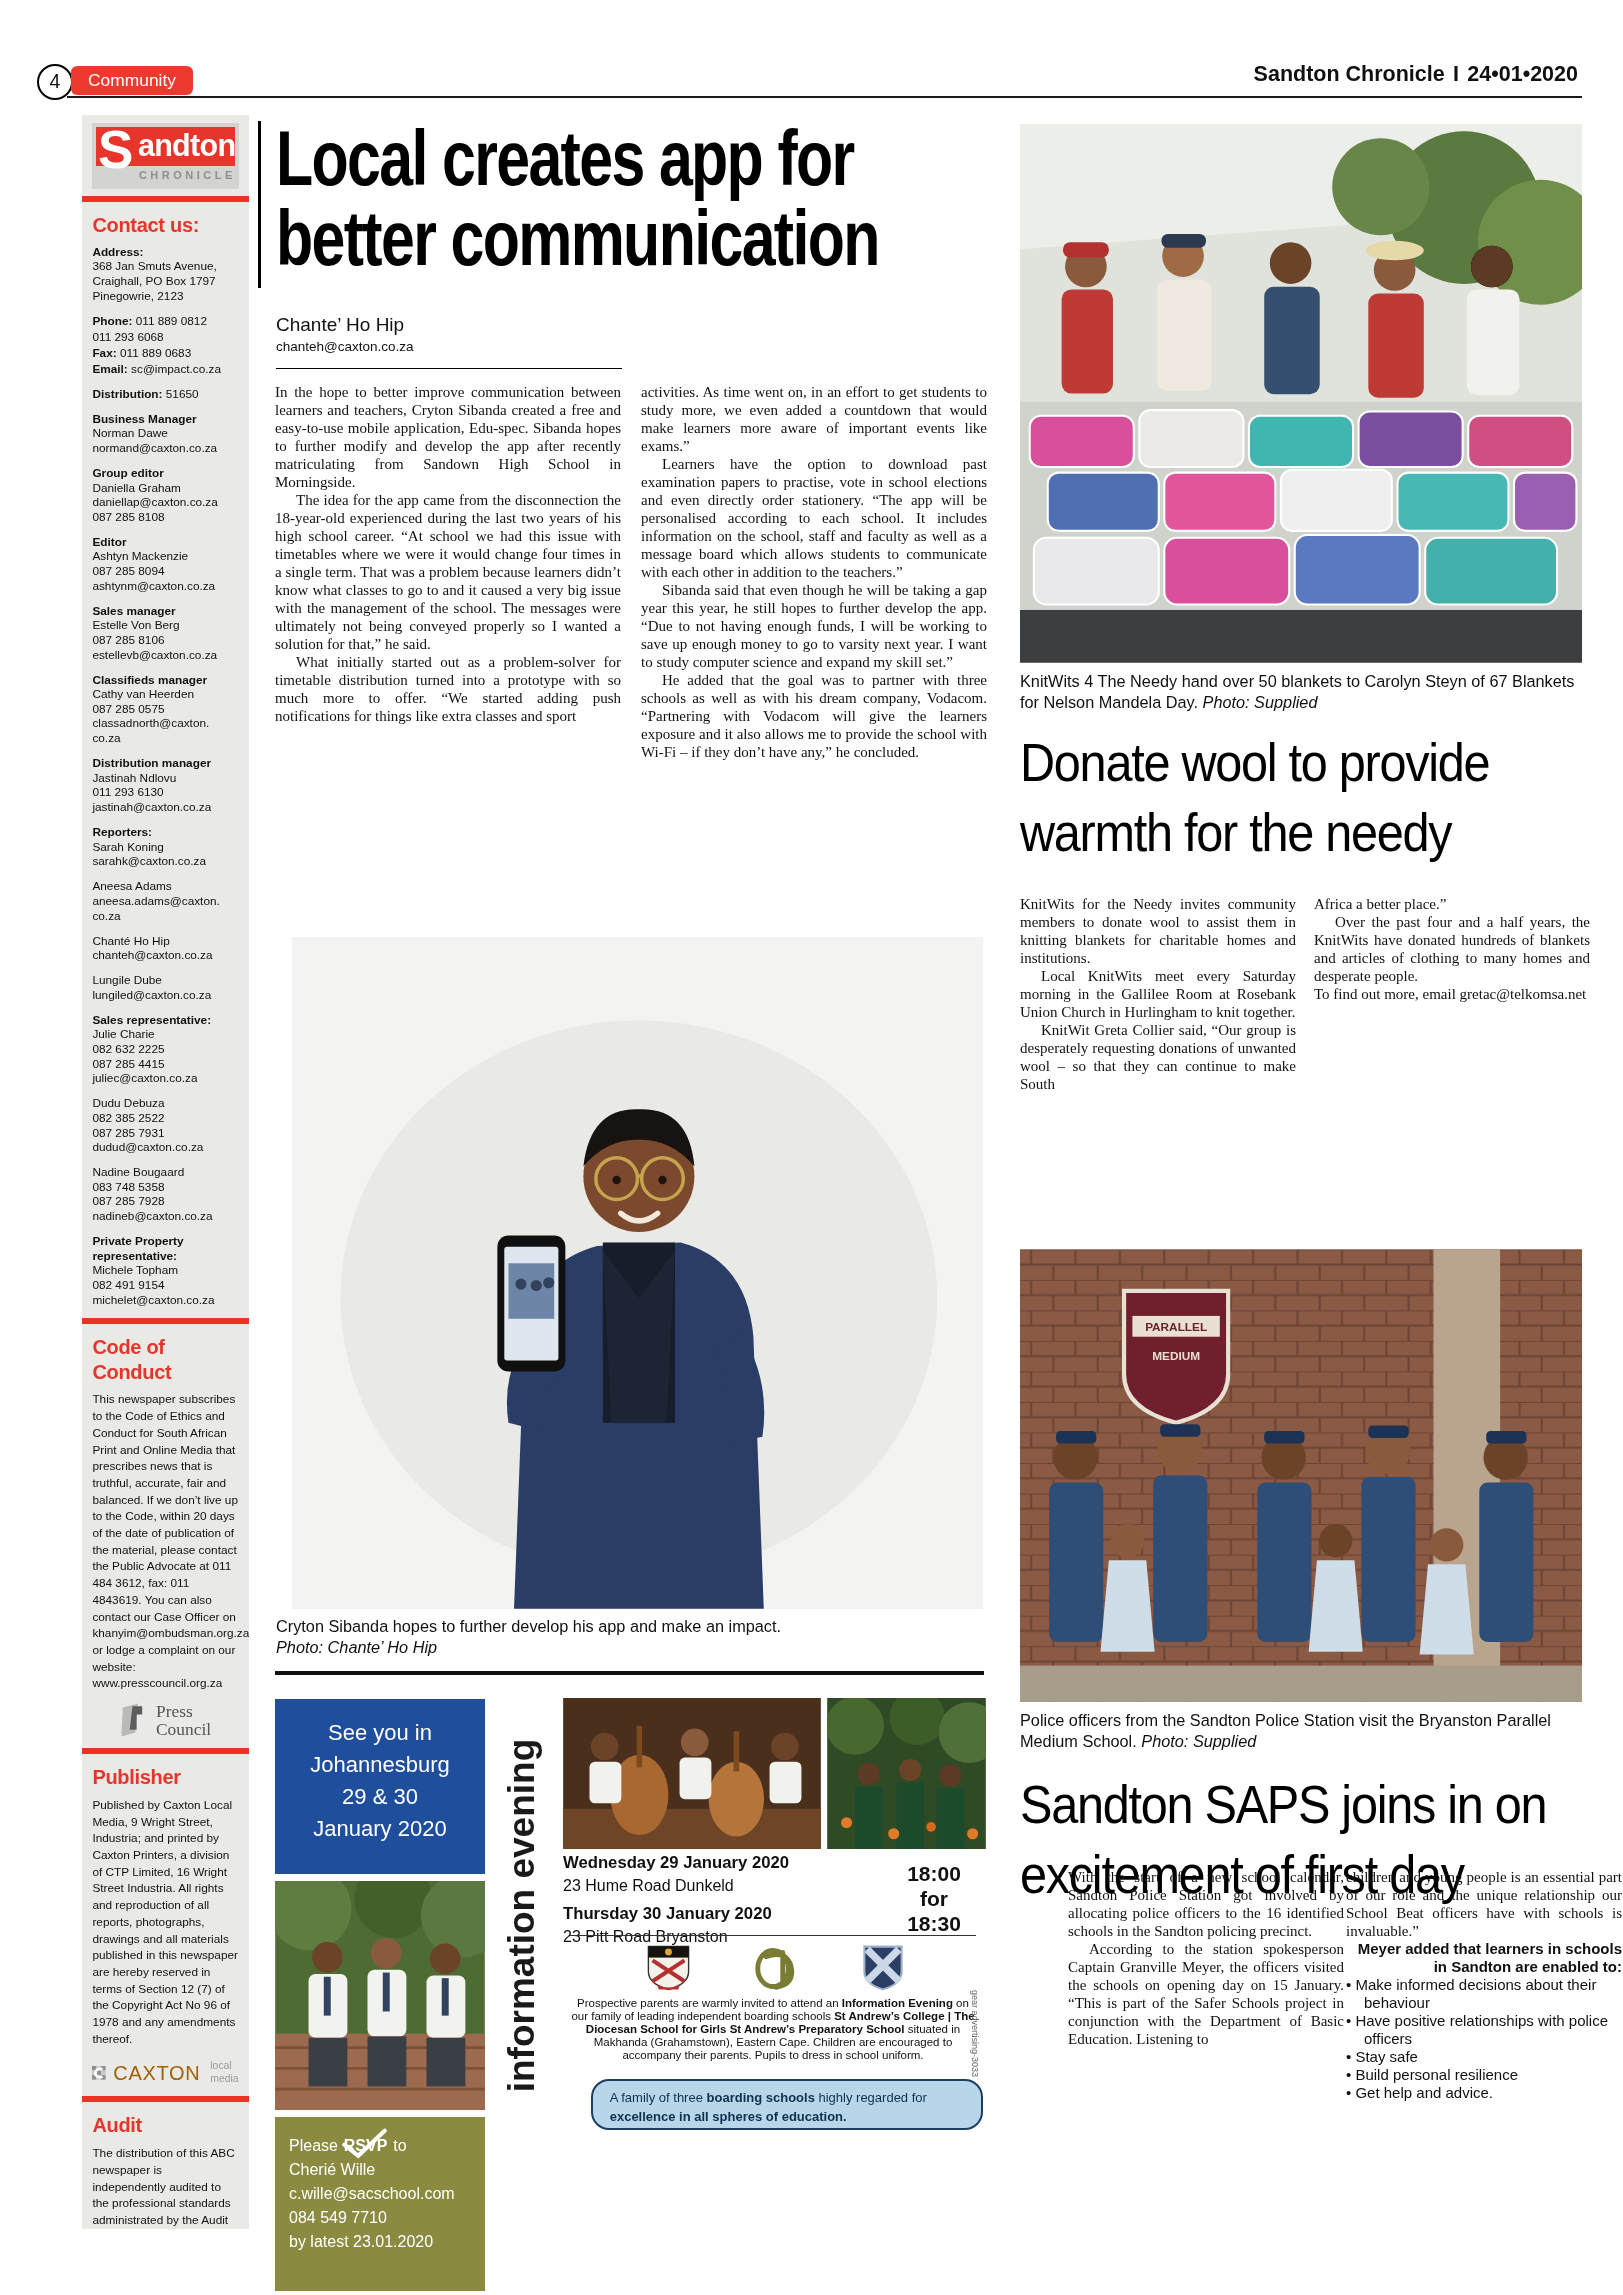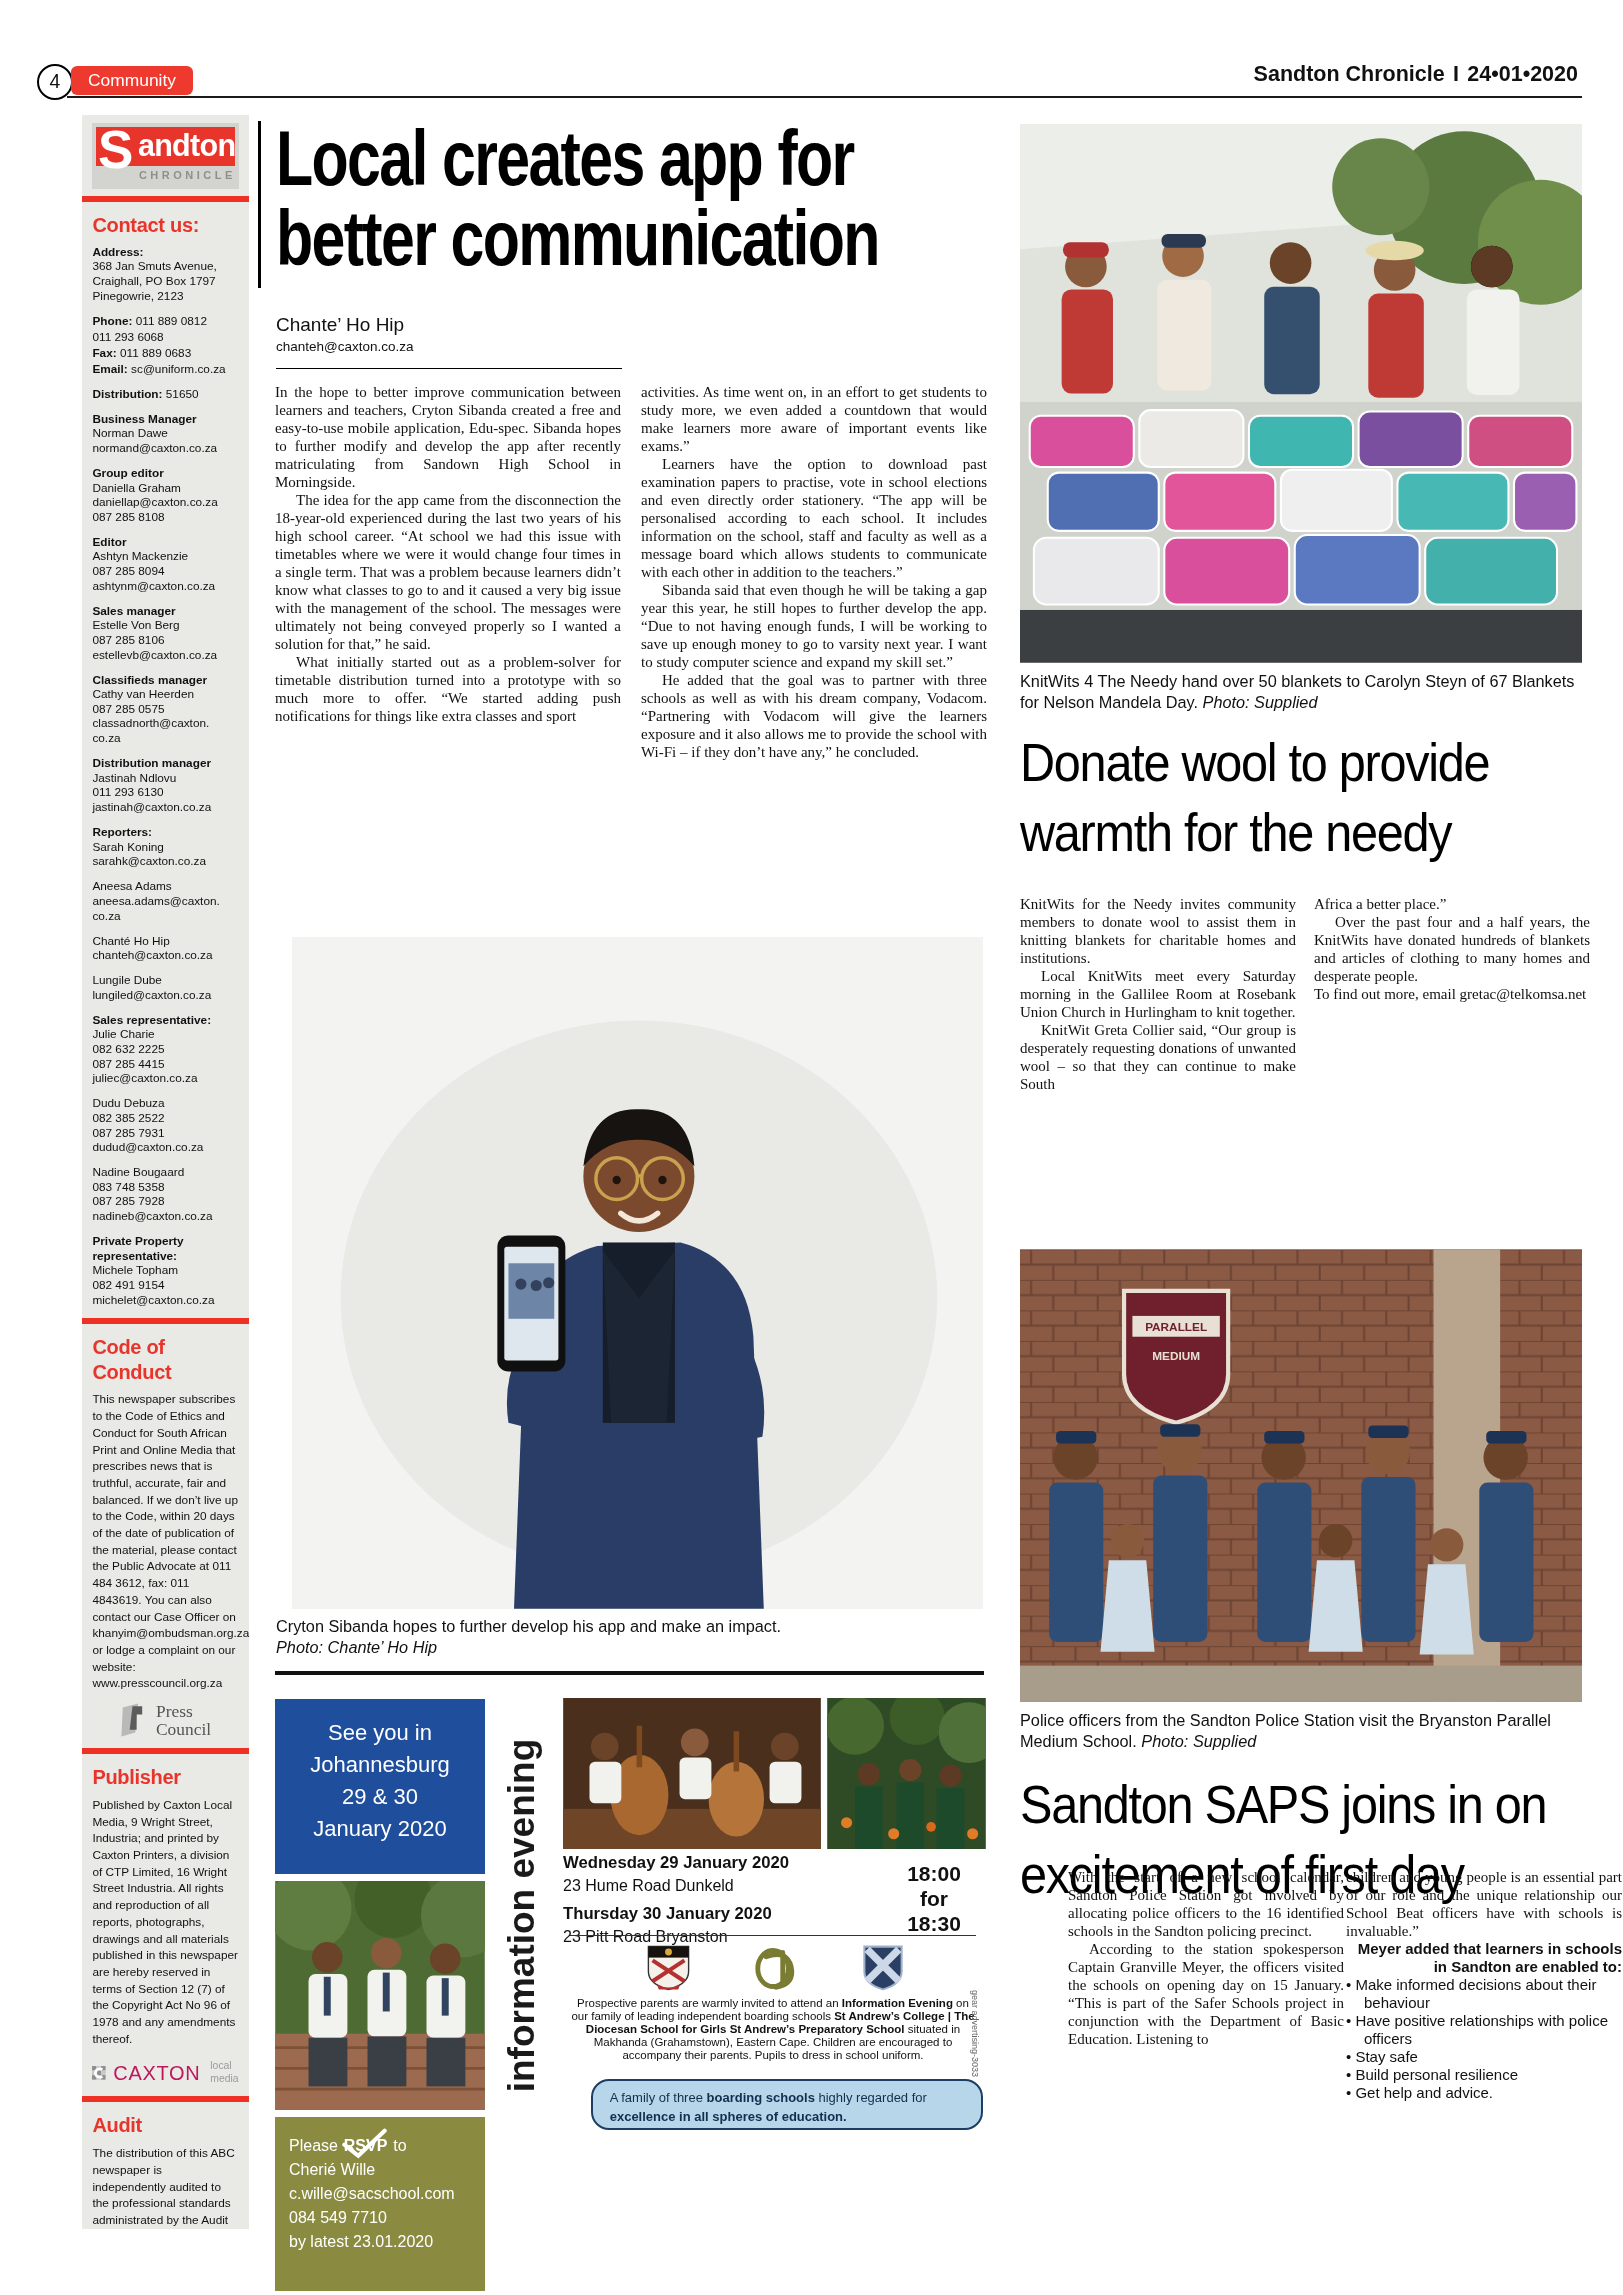--- a/index.html
+++ b/index.html
@@ -30,21 +30,21 @@
   .red-bar{height:6.2px;background:#ee3124;margin:7px -10.4px;}
   .side-head{color:#e8352b;font-size:20px;font-weight:bold;margin:11px 0 7px;letter-spacing:-0.3px;}
   .blk{margin:0 0 10.4px;}
   .role{font-weight:bold;display:block;white-space:pre-line;}
   .lines{display:block;white-space:pre-line;}
   .kv{margin:0 0 1.4px;}
   .side-body{font-size:11.8px;line-height:16.7px;margin:0 0 9.7px;}
   .pc-row{display:flex;align-items:center;justify-content:center;gap:5.6px;margin:2.8px 0 9.7px;
      color:#555;font-family:"Liberation Serif",serif;font-size:17.4px;line-height:1.05;}
   .cax-row{display:flex;align-items:center;gap:7px;margin:4.2px 0 5.6px;}
-  .cax-name{font-size:20px;color:#be185d;letter-spacing:0.7px;}
+  .cax-name{font-size:20px;color:#a16207;letter-spacing:0.7px;}
   .cax-tag{font-size:10.4px;color:#9b9b9b;margin-left:2.8px;}
 
   
   .hl1{left:276px;top:119px;width:923px;font-weight:bold;font-size:78px;line-height:1.02;
      letter-spacing:-2.1px;transform:scaleX(.78);transform-origin:left top;white-space:pre-line;color:#000;}
   #byline{left:276px;top:314px;}
   #byline .by-name{font-size:19px;display:block;}
   #byline .by-mail{font-size:13.5px;display:block;margin-top:2.8px;}
   #byline-rule{left:276px;top:368px;width:346px;height:1.4px;background:#000;}
   #app-cols{left:275px;top:383px;display:flex;gap:20px;}
@@ -148,21 +148,21 @@
 Craighall, PO Box 1797
 Pinegowrie, 2123</span>
     </div>
     <div class="blk">
       <div class="kv"><b>Phone:</b>
         <span>011 889 0812</span></div>
       <div class="kv"><span>011 293 6068</span></div>
       <div class="kv"><b>Fax:</b>
         <span>011 889 0683</span></div>
       <div class="kv"><b>Email:</b>
-        <span>sc@uniform.co.za</span></div>
+        <span>sc@impact.co.za</span></div>
     </div>
     <div class="blk">
       <b>Distribution:</b>
       <span>51650</span>
     </div>
 
     <div class="blk">
         <span class="role">Business Manager</span>
         <span class="lines">Norman Dawe
 normand@caxton.co.za</span>

